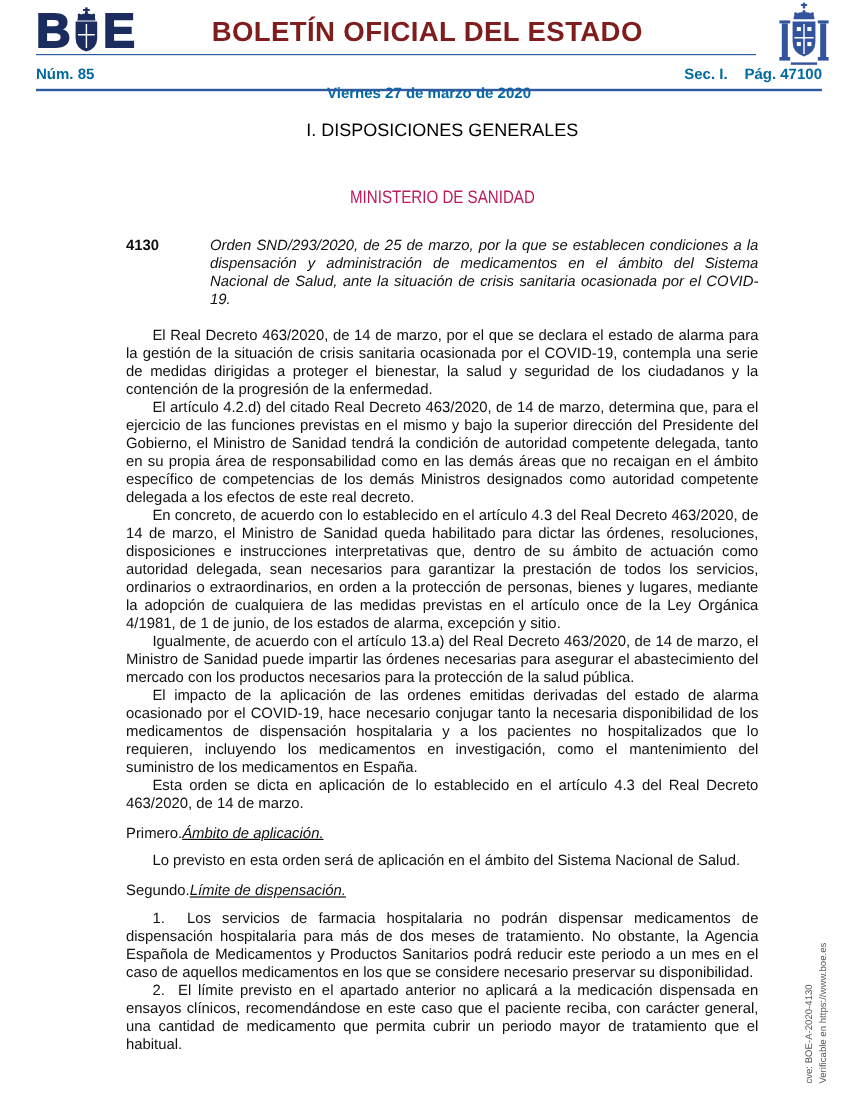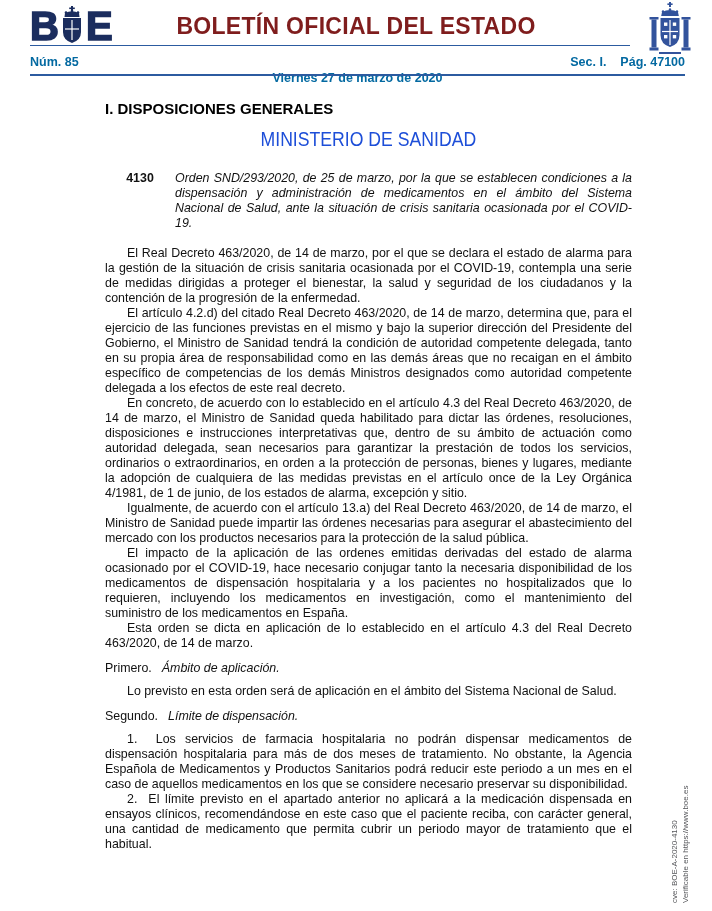--- a/index.html
+++ b/index.html
@@ -81,49 +81,49 @@
     position: absolute;
     left: 105px;
     top: 90px;
     width: 527px;
     font-size: 12.4px;
     line-height: 15px;
     text-align: justify;
   }
   .h-general {
     margin-top: 10px;
-    text-align: left;
+    text-align: center;
     font-size: 15px;
     line-height: 17px;
-    font-weight: bold;
+    font-weight: normal;
     color: #000000;
   }
   .h-ministry {
-    margin-top: 10px;
+    margin-top: 36px;
     text-align: center;
-    font-size: 21px;
+    font-size: 15px;
     line-height: 24px;
     font-weight: normal;
-    color: #1d4ed8;
+    color: #be185d;
   }
   .h-ministry .condensed {
     display: inline-block;
     transform: scaleX(0.84);
     transform-origin: center;
     white-space: nowrap;
   }
   .item { display: flex; margin-top: 20px; }
-  .item-number { width: 70px; flex: none; font-weight: bold; text-align: center; }
+  .item-number { width: 70px; flex: none; font-weight: bold; text-align: left; }
   .item-summary { flex: 1; font-style: italic; text-align: justify; }
 
   .para { text-indent: 22px; }
   .para.first { margin-top: 15px; }
 
   .art-heading { margin: 10px 0 8px 0; text-indent: 0; }
-  .art-title { font-style: italic; margin-left: 10px; }
+  .art-title { font-style: italic; margin-left: 0; text-decoration: underline; }
 
   
   .cve-anchor { position: absolute; left: 669px; top: 903px; width: 0; height: 0; }
   .cve-rot {
     position: absolute;
     left: 0;
     top: 0;
     transform: rotate(-90deg);
     transform-origin: 0 0;
     white-space: nowrap;

